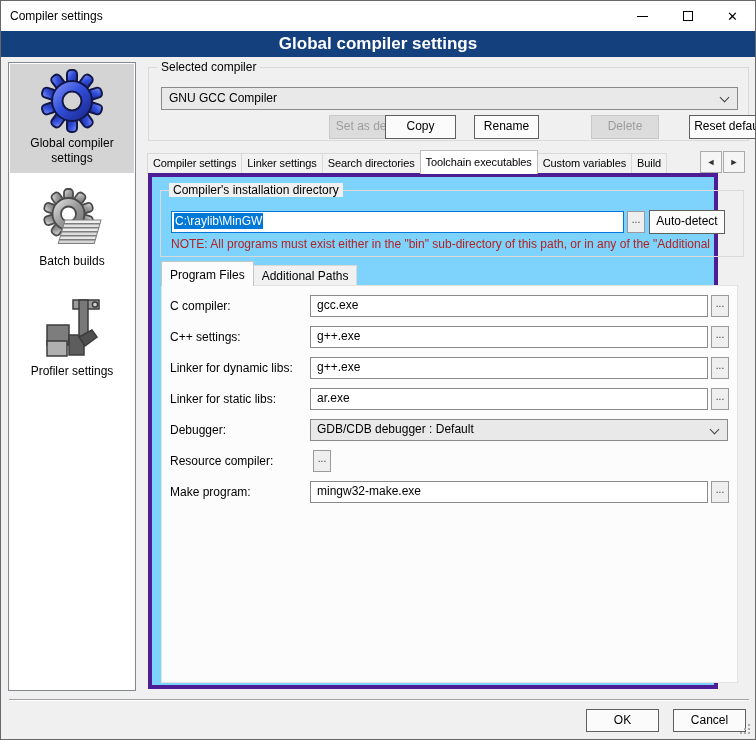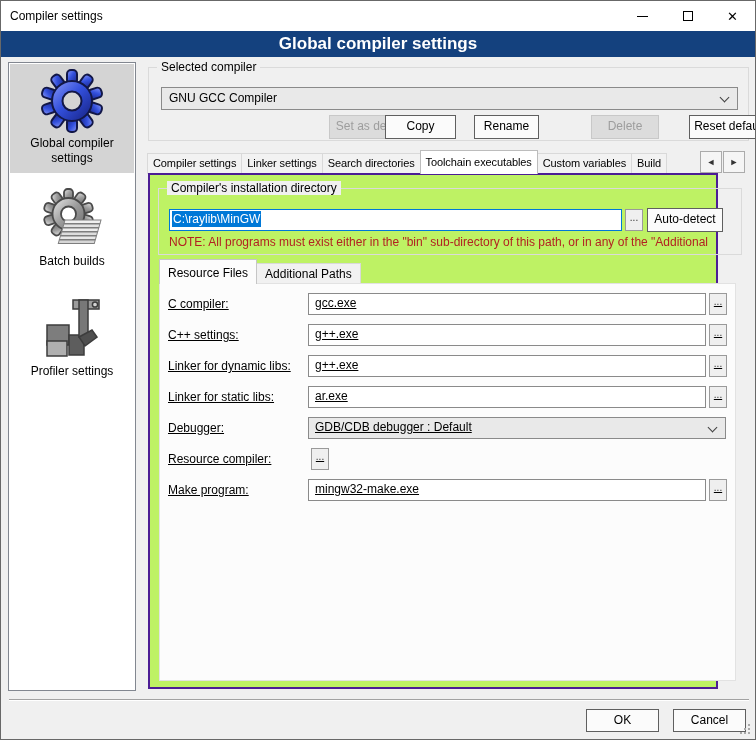--- a/index.html
+++ b/index.html
@@ -64,42 +64,42 @@
          white-space:nowrap; color:#000; }
   .tab:first-child { border-left:1px solid #d9d9d9; }
   .tab.active { height:24px; background:#ffffff; border:1px solid #bcbcbc; border-bottom:none;
                 padding-top:5px; margin-left:-1px; position:relative; z-index:2; }
   .tabarrow { position:absolute; top:150px; width:22px; height:22px; background:#f5f5f5;
               border:1px solid #ababab; font-size:9px; text-align:center; line-height:20px; color:#333; }
   #arrow-left { left:699px; } #arrow-right { left:722px; }
 
   
   .page { position:absolute; left:147px; top:172px; width:570px; height:516px;
-          background:#bef264; border:2px solid #4c1d95; }
+          background:#7dd3fc; border:4px solid #4c1d95; }
   #grp-install { left:8px; top:13px; width:584px; height:67px; }
   .glabel2 { background:#f0f0f0; }
   .install-input { position:absolute; left:10px; top:20px; width:453px; height:22px;
                    background:#fff; border:1px solid #0078d7; font-size:12px; line-height:19px;
                    padding:0 2px; white-space:nowrap; overflow:hidden; }
   .seltext { background:#0078d7; color:#fff; padding:1px 1px; }
   .browse { background:#efefef; border:1px solid #9a9a9a; font-size:10px; line-height:16px;
             text-align:center; color:#333; width:18px; height:22px; }
   #install-browse { position:absolute; left:466px; top:20px; }
   #autodetect { left:488px; top:19px; width:76px; }
   .note { position:absolute; left:10px; top:46px; right:1px; font-size:12px; color:#b22222;
           white-space:nowrap; overflow:hidden; }
 
   
   .tabs2 { position:absolute; left:9px; top:84px; height:25px; display:flex; align-items:flex-end; }
   .tab2 { height:21px; background:#f1f1f1; border:1px solid #d9d9d9; font-size:12px;
           padding:3px 8px 0; margin-left:-1px; white-space:nowrap; color:#000; }
   .tab2.active { height:25px; background:#fcfcfc; border-color:#c6c6c6; border-bottom:none;
                  padding-top:6px; position:relative; z-index:2; margin-left:0; }
   .panel2 { position:absolute; left:9px; top:108px; width:577px; height:398px;
-            background:#fcfcfc; border:1px solid #e2e2e2; padding:9px 0 0 8px;text-decoration:underline; }
+            background:#fcfcfc; border:1px solid #e2e2e2; padding:9px 0 0 8px; }
   .frow { display:flex; align-items:center; height:22px; margin-bottom:9px; }
   .flabel { width:140px; font-size:12px; color:#000; }
   .finput { width:398px; height:22px; background:#fff; border:1px solid #8a8a8a;
             font-size:12px; line-height:19px; padding:0 6px; white-space:nowrap; overflow:hidden; }
   .fcombo { width:418px; height:22px; line-height:19px; padding-left:6px; }
   .fbrowse { margin-left:3px; flex:0 0 auto; }
 
   
   .sep { position:absolute; left:8px; top:698px; width:740px; height:2px;
          border-top:1px solid #a2a2a2; border-bottom:1px solid #ffffff; }
@@ -242,21 +242,21 @@
       <div class="glabel glabel2">Compiler's installation directory</div>
       <div class="install-input">
         <span class="seltext">C:\raylib\MinGW</span>
       </div>
       <div class="browse" id="install-browse">...</div>
       <div class="btn" id="autodetect">Auto-detect</div>
       <div class="note">NOTE: All programs must exist either in the "bin" sub-directory of this path, or in any of the "Additional</div>
     </div>
 
     <div class="tabs2">
-      <div class="tab2 active">Resource Files</div>
+      <div class="tab2 active">Program Files</div>
       <div class="tab2">Additional Paths</div>
     </div>
 
     <div class="panel2">
 
       <div class="frow">
         <div class="flabel">C compiler:</div>
         <div class="finput">gcc.exe</div>
         <div class="browse fbrowse">...</div>
       </div>

